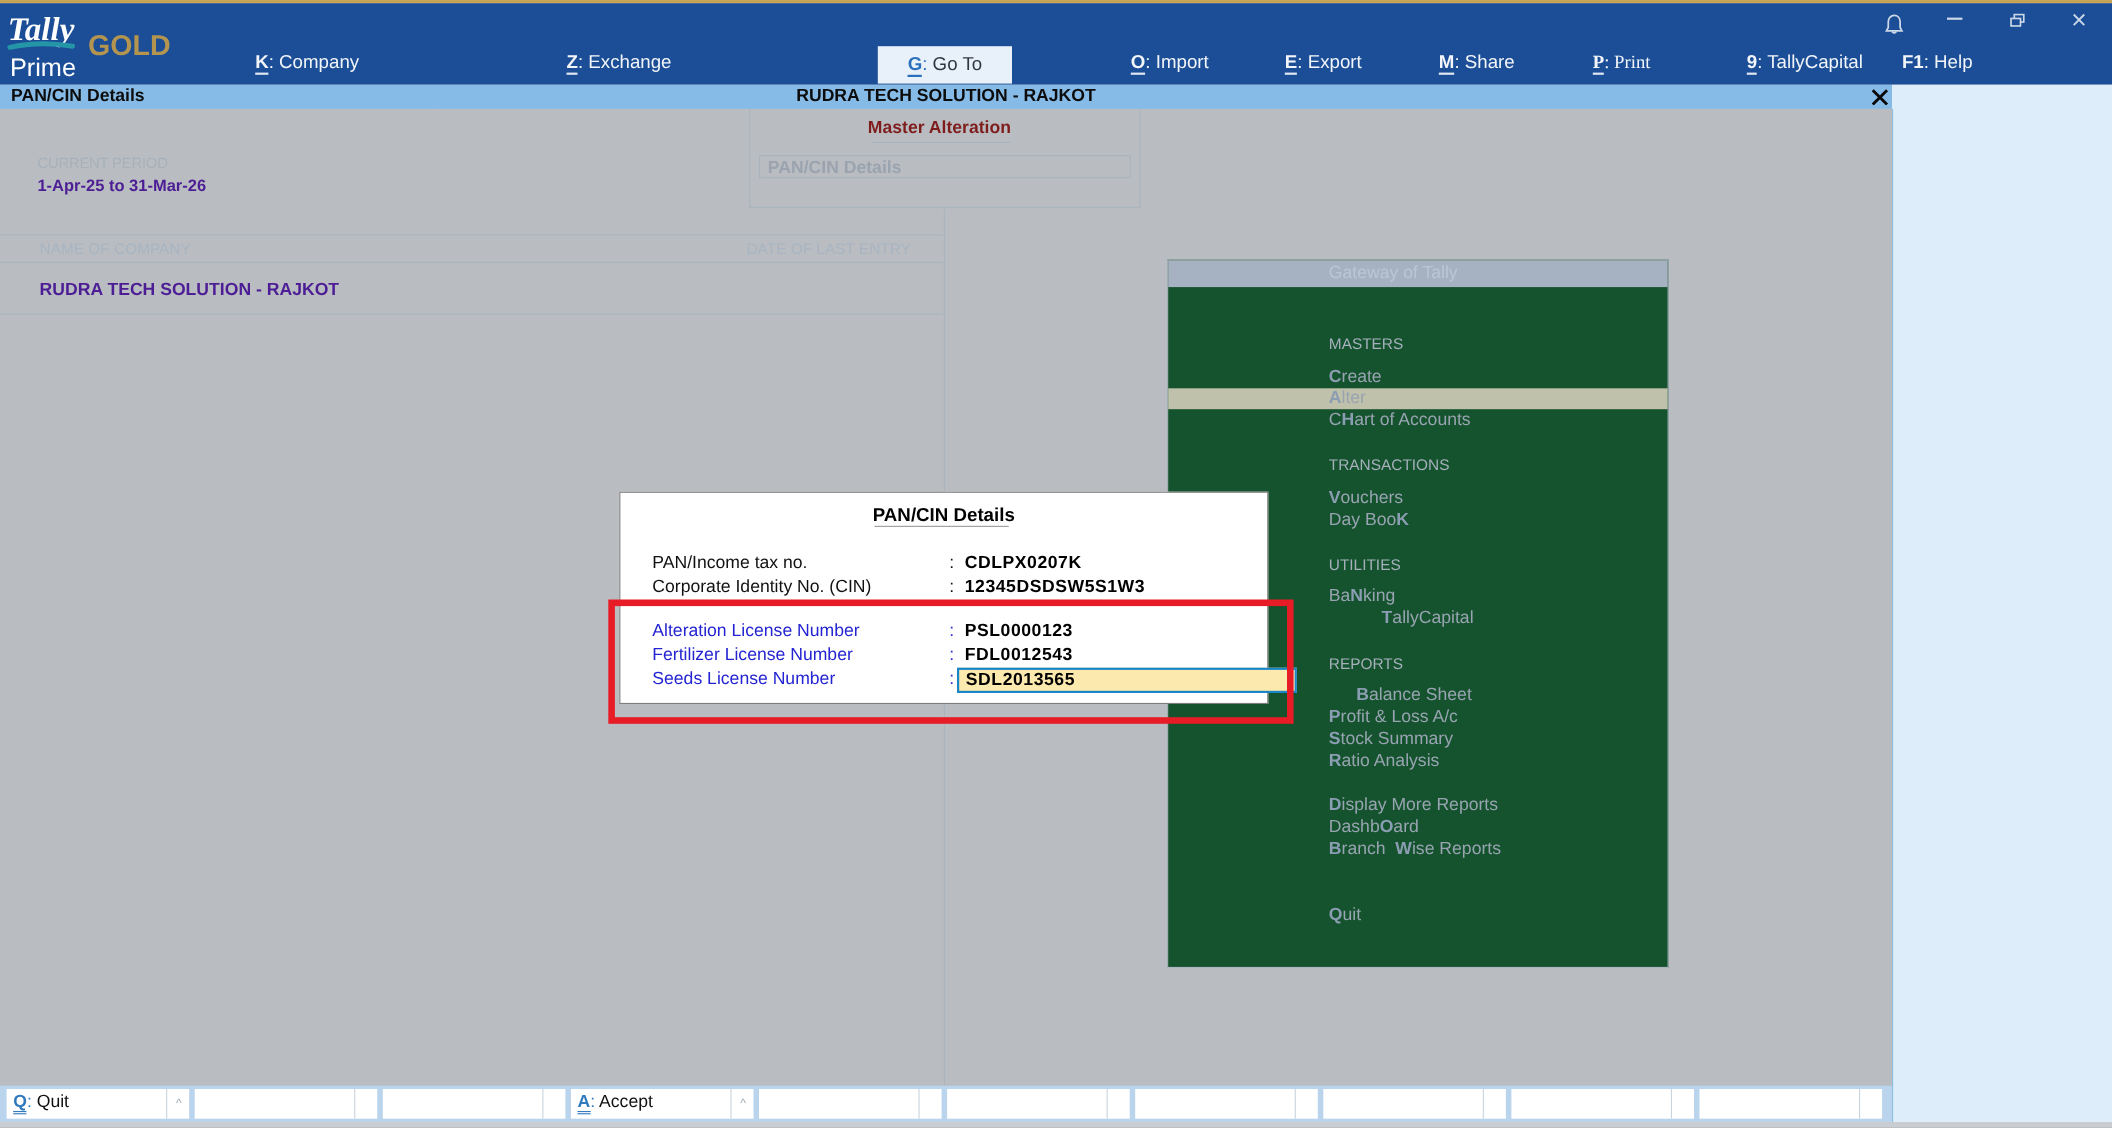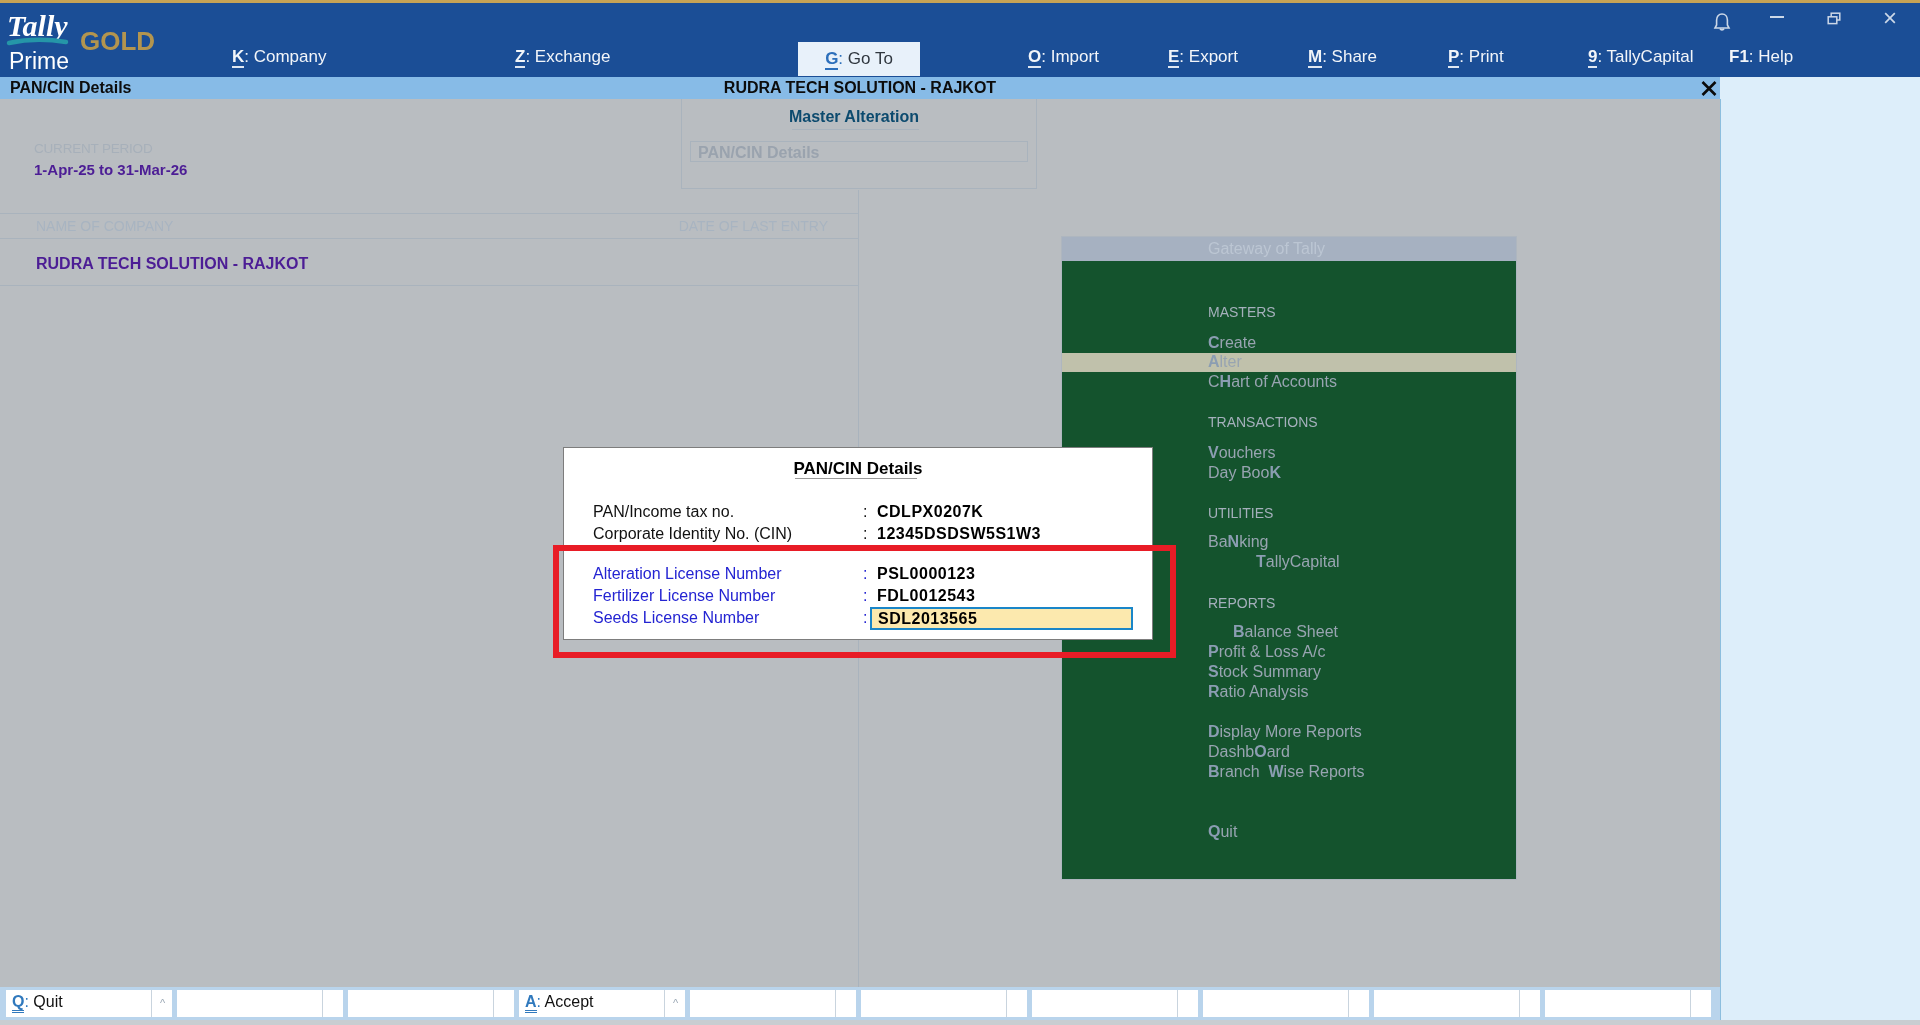--- a/index.html
+++ b/index.html
@@ -19,42 +19,42 @@
   #titlebar .ct { position:absolute; left:0; width:1720px; text-align:center; top:0px; line-height:22px; font-size:16px; font-weight:bold; color:#0c0c0c; }
   
   #rightpanel { left:1720px; top:77px; width:200px; height:944px; background:#ddeefa; }
   
   #main { left:0; top:99px; width:1720px; height:888px; background:#b9bdc1; overflow:hidden; }
   .hairline { position:absolute; background:#a9b3bd; }
   .washlbl { position:absolute; color:#a7b0ba; font-size:14px; }
   .washtxt { position:absolute; color:#4c1d95; font-weight:bold; }
   
   #mpanel { position:absolute; left:681px; top:-2px; width:356px; height:92px; border:1px solid #a9b3bd; }
-  #mpanel .t { position:absolute; left:-5px; width:100%; text-align:center; top:10px; font-size:16px; font-weight:bold; color:#0c4a6e; }
+  #mpanel .t { position:absolute; left:-5px; width:100%; text-align:center; top:10px; font-size:16px; font-weight:bold; color:#7f1d1d; }
   #mpanel .u { position:absolute; left:110px; top:31px; width:127px; height:1px; background:#a9b3bd; }
   #mpanel .box { position:absolute; left:8px; top:43px; width:338px; height:21px; border:1px solid #a9b3bd; }
   #mpanel .box span { position:absolute; left:7px; top:2px; font-size:16px; font-weight:bold; color:#9aa3ae; }
   
   #gw { position:absolute; left:1061px; top:137px; width:456px; height:644px; background:#14532d; border:1px solid #aeb6bf; }
   #gw .hdr { position:absolute; left:0; top:0; width:100%; height:24px; background:#a6b1c1; }
   #gw .hdr span { position:absolute; left:146px; top:3px; font-size:16px; color:#bcc6d3; }
   .gsec { position:absolute; left:146px; font-size:14px; line-height:20px; color:#a5b0bc; }
   .gitem { position:absolute; left:146px; font-size:16px; line-height:20px; color:#98a4b1; white-space:pre; }
   .gitem b { color:#8b9db2; }
   #alterband { position:absolute; left:0px; top:116px; width:454px; height:19px; background:#c0c1ab; }
   
   #dialog { left:563px; top:447px; width:590px; height:193px; background:#ffffff; border:1px solid #7d7d7d; }
   #dialog .title { position:absolute; left:0; width:100%; top:11px; text-align:center; font-size:17px; font-weight:bold; color:#000; }
   #dialog .tu { position:absolute; left:231px; top:30px; width:122px; height:1px; background:#9a9a9a; }
   .drow { position:absolute; font-size:16px; color:#111; white-space:nowrap; }
   .drow .lab { position:absolute; left:29px; top:0; }
   .drow .col { position:absolute; left:299px; top:0; }
   .drow .val { position:absolute; left:313px; top:0; font-weight:bold; color:#000; letter-spacing:0.5px; }
   .drow.blue .lab, .drow.blue .col { color:#2424d2; }
-  #seedbox { position:absolute; left:306px; top:159px; width:263px; height:23px; background:#fce9ae; border:2px solid #1a86c8; }
+  #seedbox { position:absolute; left:306px; top:159px; width:309px; height:23px; background:#fce9ae; border:2px solid #1a86c8; }
   #seedbox span { position:absolute; left:6px; top:1px; font-size:16px; font-weight:bold; color:#000; letter-spacing:0.5px; }
   
   #redrect { left:553px; top:545px; width:623px; height:113px; border:6px solid #e81c26; background:transparent; z-index:30; }
   
   #botbar { left:0; top:987px; width:1720px; height:33px; background:#b9d4ec; }
   .bbtn { position:absolute; top:3px; height:27px; background:#fff; }
   .bbtn .main { position:absolute; left:0; top:0; width:146px; height:27px; border-right:1px solid #c9d4de; }
   .bbtn .nar { position:absolute; left:147px; top:0; width:19px; height:27px; text-align:center; line-height:27px; font-size:11px; color:#9aa7b4; }
   .bbtn .txt { position:absolute; left:6px; top:3px; font-size:16px; color:#101010; white-space:nowrap; }
   .bkey { font-weight:bold; color:#3079bd; border-bottom:3px double #3079bd; }
@@ -72,21 +72,21 @@
     <text x="9" y="66" font-family="Liberation Sans" font-size="23" fill="#ffffff">Prime</text>
     <text x="80" y="47" font-family="Liberation Sans" font-weight="bold" font-size="26" fill="#b3954f">GOLD</text>
   </svg>
   <div class="abs menuitem" style="left:232px;"><span class="mkey">K</span>: Company</div>
   <div class="abs menuitem" style="left:368px;margin-top:48px;"><span class="mkey">Y</span>: Data</div>
   <div class="abs menuitem" style="left:515px;"><span class="mkey">Z</span>: Exchange</div>
   <div class="abs" id="goto"><span class="mkey">G</span><span style="color:#2c6fbb;">:</span> Go To</div>
   <div class="abs menuitem" style="left:1028px;"><span class="mkey">O</span>: Import</div>
   <div class="abs menuitem" style="left:1168px;"><span class="mkey">E</span>: Export</div>
   <div class="abs menuitem" style="left:1308px;"><span class="mkey">M</span>: Share</div>
-  <div class="abs menuitem" style="left:1448px;"><span class="mkey">P</span>: Print</div>
+  <div class="abs menuitem" style="left:1448px;font-family:Liberation Serif, serif;"><span class="mkey">P</span>: Print</div>
   <div class="abs menuitem" style="left:1588px;"><span class="mkey">9</span>: TallyCapital</div>
   <div class="abs menuitem" style="left:1729px;"><span style="font-weight:bold">F1</span>: Help</div>
 
   <svg class="abs" style="left:1712px; top:9px;" width="20" height="22" viewBox="0 0 20 22">
     <path d="M10 2 C 6.7 2 4.6 4.6 4.6 8 L 4.6 13 L 3 16 L 17 16 L 15.4 13 L 15.4 8 C 15.4 4.6 13.3 2 10 2 Z" fill="none" stroke="#ccd8e8" stroke-width="1.6"></path>
     <path d="M 8 16.6 A 2.2 2.2 0 0 0 12 16.6" fill="none" stroke="#ccd8e8" stroke-width="1.6"></path>
   </svg>
   <div class="abs" style="left:1770px; top:13px; width:14px; height:2px; background:#ccd8e8;"></div>
   <svg class="abs" style="left:1827px; top:9px;" width="14" height="14" viewBox="0 0 14 14">
     <rect x="4.2" y="1.2" width="8.6" height="6.8" fill="none" stroke="#ccd8e8" stroke-width="1.5"></rect>

